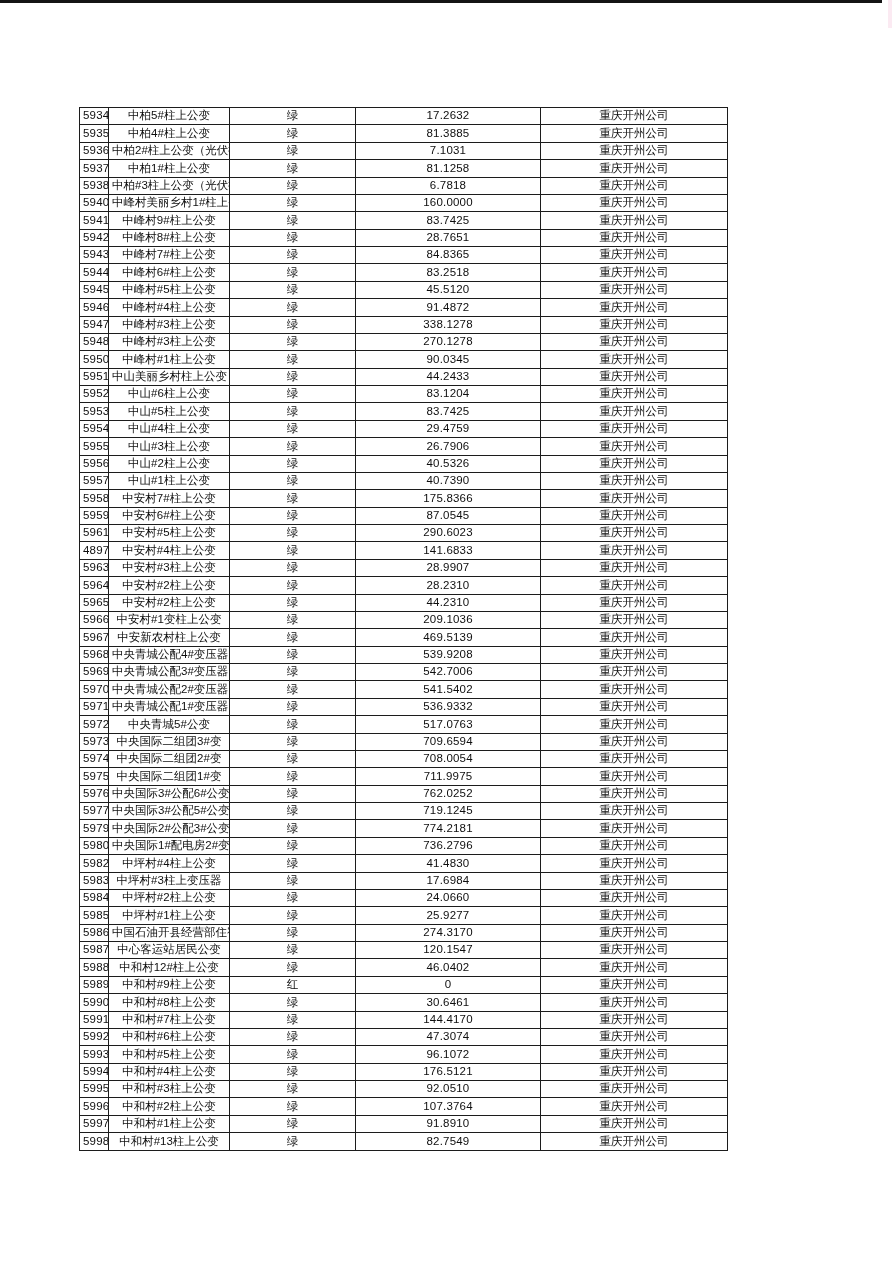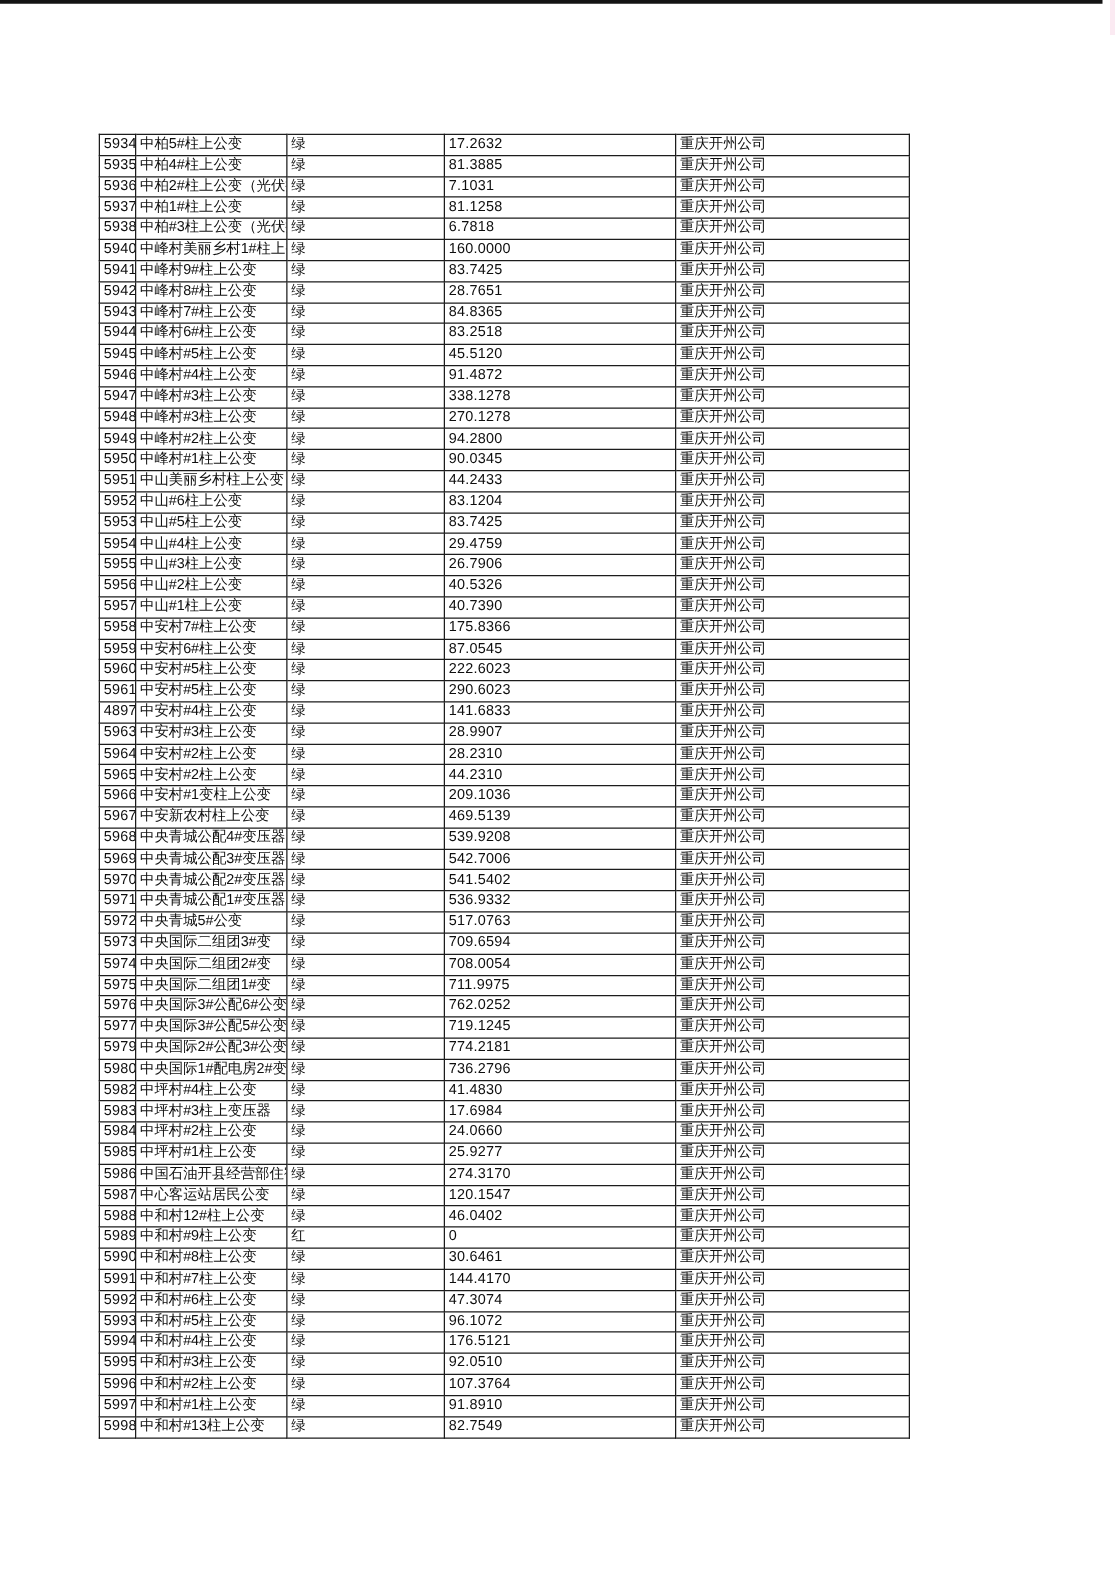--- a/index.html
+++ b/index.html
@@ -31,20 +31,21 @@
     background: #fbeaf2;
   }
   table.data-table {
     position: absolute;
     left: 79px;
     top: 107px;
     width: 648px;
     height: 1044px;
     border-collapse: collapse;
     table-layout: fixed;
+    text-align: center;
   }
   table.data-table td {
     border: 1px solid #1c1c1c;
     padding: 0 3px;
     font-size: 11.5px;
     color: #0e0e0e;
     vertical-align: middle;
     white-space: nowrap;
     overflow: hidden;
     line-height: 1;
@@ -165,27 +166,20 @@
         <td class="col-company">重庆开州公司</td>
       </tr>
       <tr>
         <td class="col-id">5948</td>
         <td class="col-name">中峰村#3柱上公变</td>
         <td class="col-status">绿</td>
         <td class="col-value">270.1278</td>
         <td class="col-company">重庆开州公司</td>
       </tr>
       <tr>
-        <td class="col-id">5949</td>
-        <td class="col-name">中峰村#2柱上公变</td>
-        <td class="col-status">绿</td>
-        <td class="col-value">94.2800</td>
-        <td class="col-company">重庆开州公司</td>
-      </tr>
-      <tr>
         <td class="col-id">5950</td>
         <td class="col-name">中峰村#1柱上公变</td>
         <td class="col-status">绿</td>
         <td class="col-value">90.0345</td>
         <td class="col-company">重庆开州公司</td>
       </tr>
       <tr>
         <td class="col-id">5951</td>
         <td class="col-name">中山美丽乡村柱上公变</td>
         <td class="col-status">绿</td>
@@ -239,27 +233,20 @@
         <td class="col-name">中安村7#柱上公变</td>
         <td class="col-status">绿</td>
         <td class="col-value">175.8366</td>
         <td class="col-company">重庆开州公司</td>
       </tr>
       <tr>
         <td class="col-id">5959</td>
         <td class="col-name">中安村6#柱上公变</td>
         <td class="col-status">绿</td>
         <td class="col-value">87.0545</td>
-        <td class="col-company">重庆开州公司</td>
-      </tr>
-      <tr>
-        <td class="col-id">5960</td>
-        <td class="col-name">中安村#5柱上公变</td>
-        <td class="col-status">绿</td>
-        <td class="col-value">222.6023</td>
         <td class="col-company">重庆开州公司</td>
       </tr>
       <tr>
         <td class="col-id">5961</td>
         <td class="col-name">中安村#5柱上公变</td>
         <td class="col-status">绿</td>
         <td class="col-value">290.6023</td>
         <td class="col-company">重庆开州公司</td>
       </tr>
       <tr>

